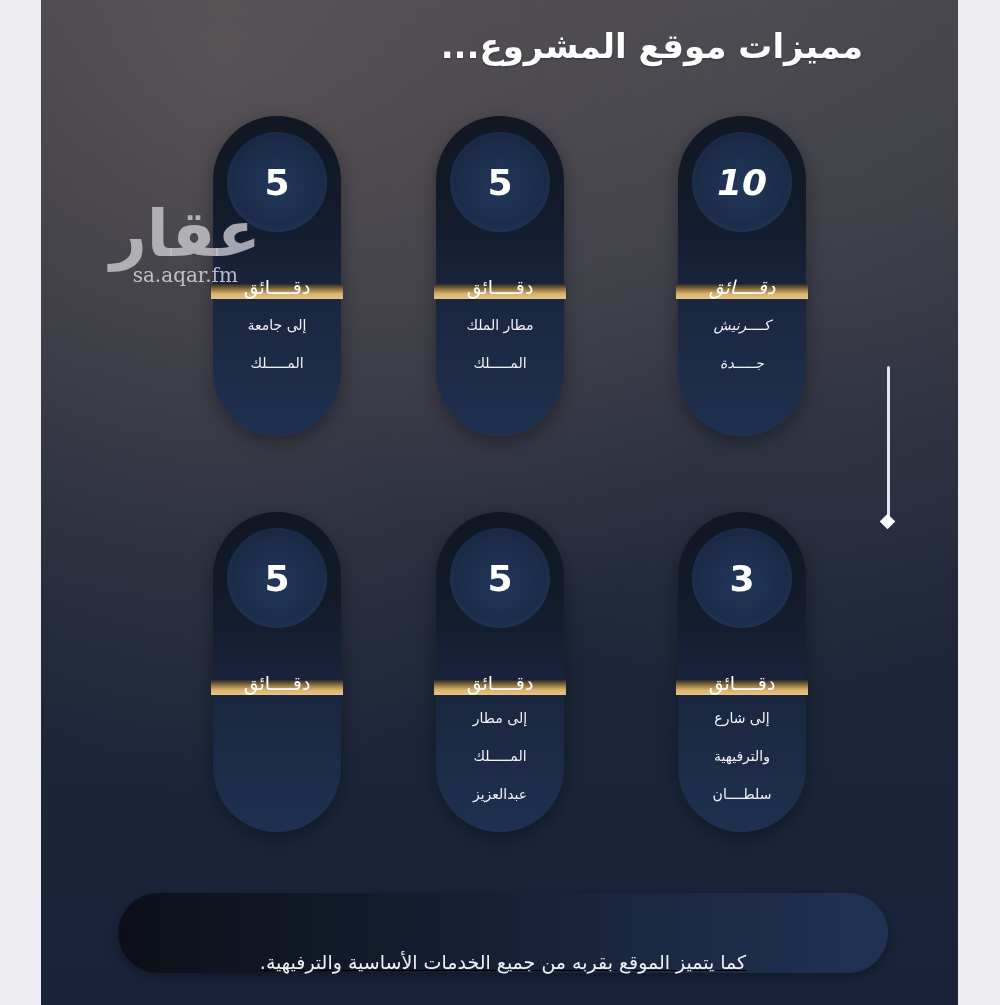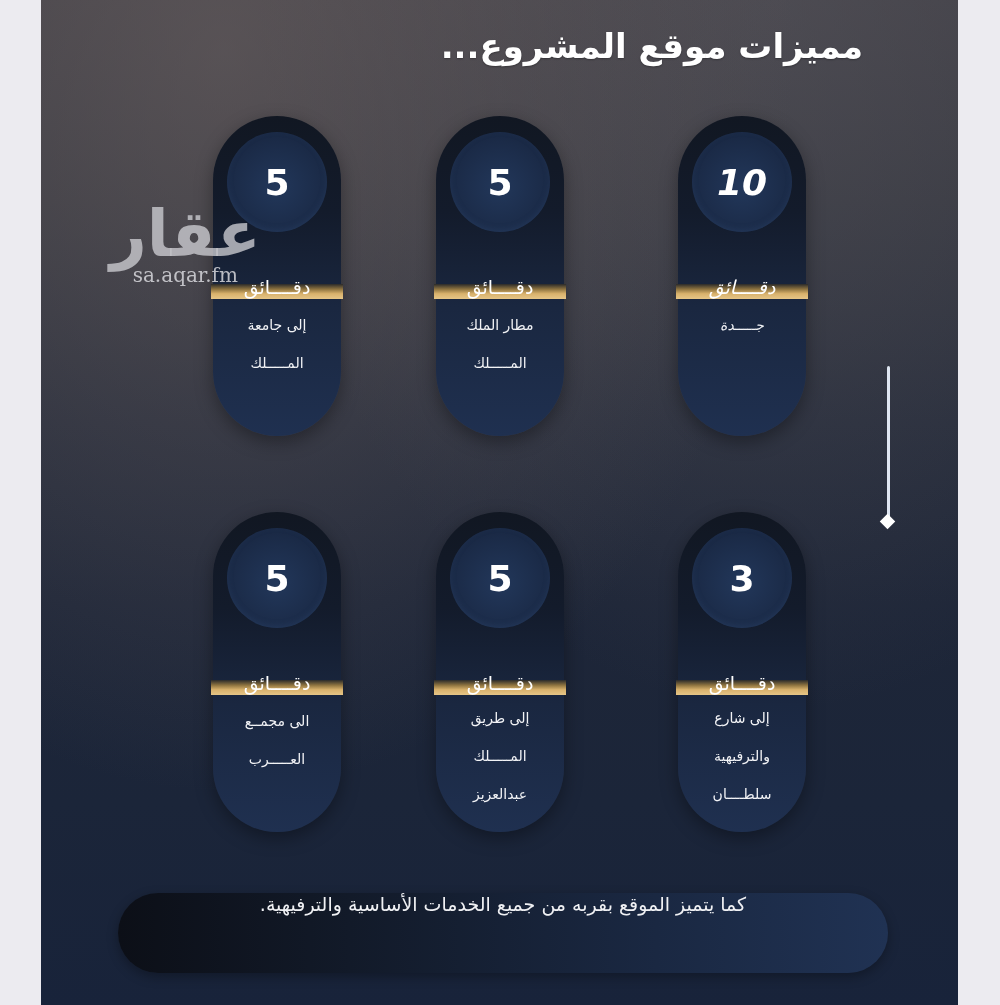--- a/index.html
+++ b/index.html
@@ -69,41 +69,42 @@
   }
   .timeline-diamond {
     position:absolute; left:841px; top:516px; width:11px; height:11px;
     background:#ffffff; transform:rotate(45deg);
   }
   .footer {
     position:absolute; left:77px; top:893px; width:770px; height:80px;
     border-radius:40px;
     background: linear-gradient(90deg, #0c0f17 0%, #121a29 30%, #1a2842 70%, #203253 100%);
     box-shadow: 0 4px 12px rgba(0,0,0,0.3);
-    display:flex; align-items:flex-start; justify-content:center;
+    display:flex; align-items:flex-end; justify-content:center;text-decoration:underline;
   }
   .footer span {
     color:#f0f1f4; font-size:19px; direction:rtl;
   }
 </style>
 </head>
 <body>
 
 <div class="poster">
 
   <div class="title">مميزات موقع  المشروع...</div>
 
   <div class="pill" style="left:637px; top:116px;font-style:italic;">
     <div class="circle">
       <span class="number">10</span>
     </div>
     <div class="gold" style="top:168px;">
       <span>دقــــائق</span>
     </div>
     <div class="desc" style="top:190px;">
+      <div>كــــرنيش</div>
       <div>جـــــدة</div>
     </div>
   </div>
 
   <div class="pill" style="left:395px; top:116px;">
     <div class="circle">
       <span class="number">5</span>
     </div>
     <div class="gold" style="top:168px;">
       <span>دقــــائق</span>
@@ -142,36 +143,32 @@
   </div>
 
   <div class="pill" style="left:395px; top:512px;">
     <div class="circle">
       <span class="number">5</span>
     </div>
     <div class="gold" style="top:168px;">
       <span>دقــــائق</span>
     </div>
     <div class="desc" style="top:187px;">
-      <div>إلى طريق</div>
+      <div>إلى مطار</div>
       <div>المـــــلك</div>
       <div>عبدالعزيز</div>
     </div>
   </div>
 
   <div class="pill" style="left:172px; top:512px;">
     <div class="circle">
       <span class="number">5</span>
     </div>
     <div class="gold" style="top:168px;">
       <span>دقــــائق</span>
-    </div>
-    <div class="desc" style="top:190px;">
-      <div>الى مجمــع</div>
-      <div>العـــــرب</div>
     </div>
   </div>
 
   <div class="watermark">
     <div class="ar">عقار</div>
     <div class="url">sa.aqar.fm</div>
   </div>
 
   <div class="timeline-line"></div>
   <div class="timeline-diamond"></div>

